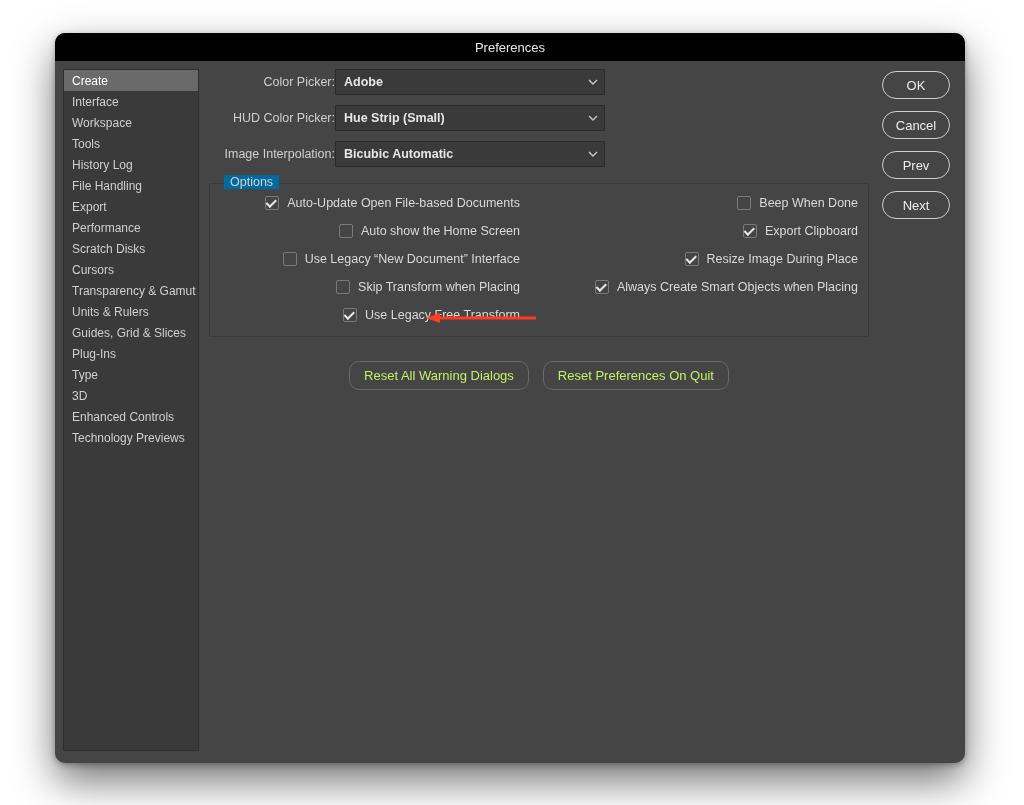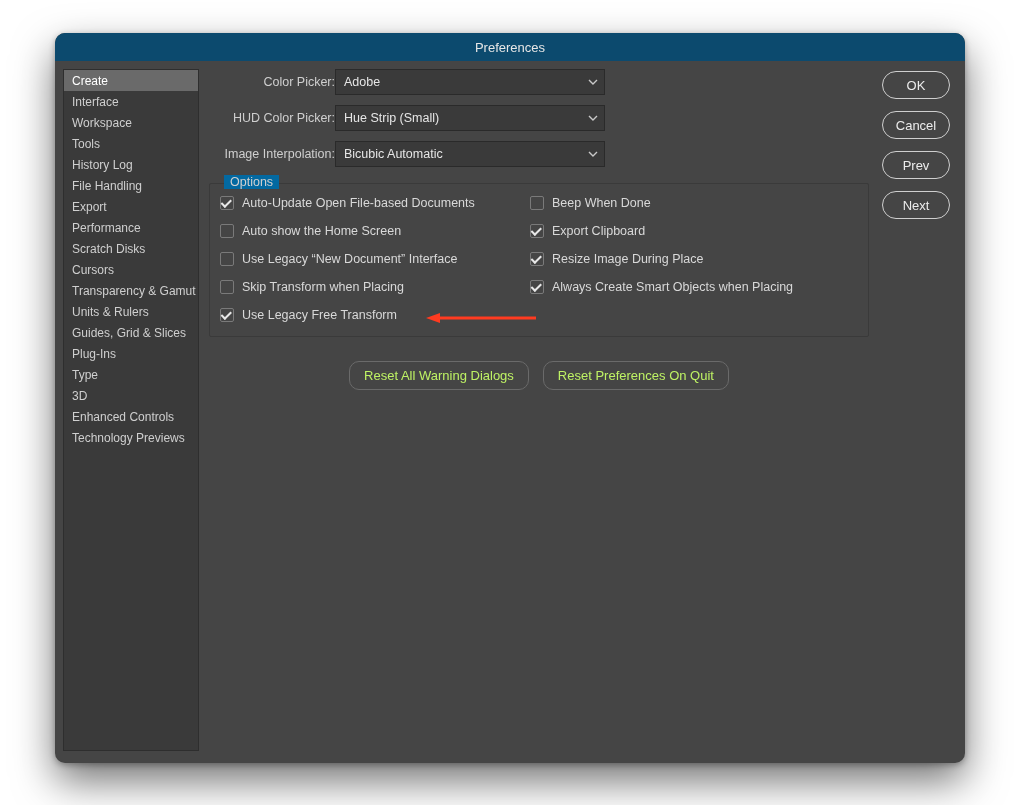--- a/index.html
+++ b/index.html
@@ -22,21 +22,21 @@
     box-shadow: 0 18px 40px rgba(0,0,0,0.55), 0 2px 6px rgba(0,0,0,0.3);
     overflow: hidden;
     display: flex;
     flex-direction: column;
   }
   .titlebar {
     height: 28px;
     display: flex;
     align-items: center;
     justify-content: center;
-    background: #0c4a6e;
+    background: #000000;
     color: #e6e6e6;
     font-size: 13px;
     font-weight: 400;
     flex: 0 0 auto;
   }
   .body {
     flex: 1 1 auto;
     display: flex;
     padding: 8px 12px 12px 8px;
     gap: 10px;
@@ -87,20 +87,21 @@
     width: 270px;
     height: 26px;
     background: #3a3a3a;
     border: 1px solid #2a2a2a;
     display: flex;
     align-items: center;
     padding: 0 8px;
     color: #e6e6e6;
     font-size: 12.5px;
     cursor: default;
+    font-weight: bold;
   }
   .dropdown .chev {
     position: absolute;
     right: 6px;
     top: 50%;
     transform: translateY(-50%);
   }
   .chev svg { display:block; }
   
   .options-box {
@@ -126,20 +127,21 @@
     column-gap: 10px;
   }
   .chk-row {
     display: flex;
     align-items: center;
     gap: 8px;
     font-size: 12.5px;
     color: #d9d9d9;
     cursor: default;
     position: relative;
+    justify-content: flex-end;
   }
   .chk {
     width: 14px;
     height: 14px;
     border: 1px solid #7a7a7a;
     border-radius: 2px;
     background: #454545;
     display: inline-flex;
     align-items: center;
     justify-content: center;

